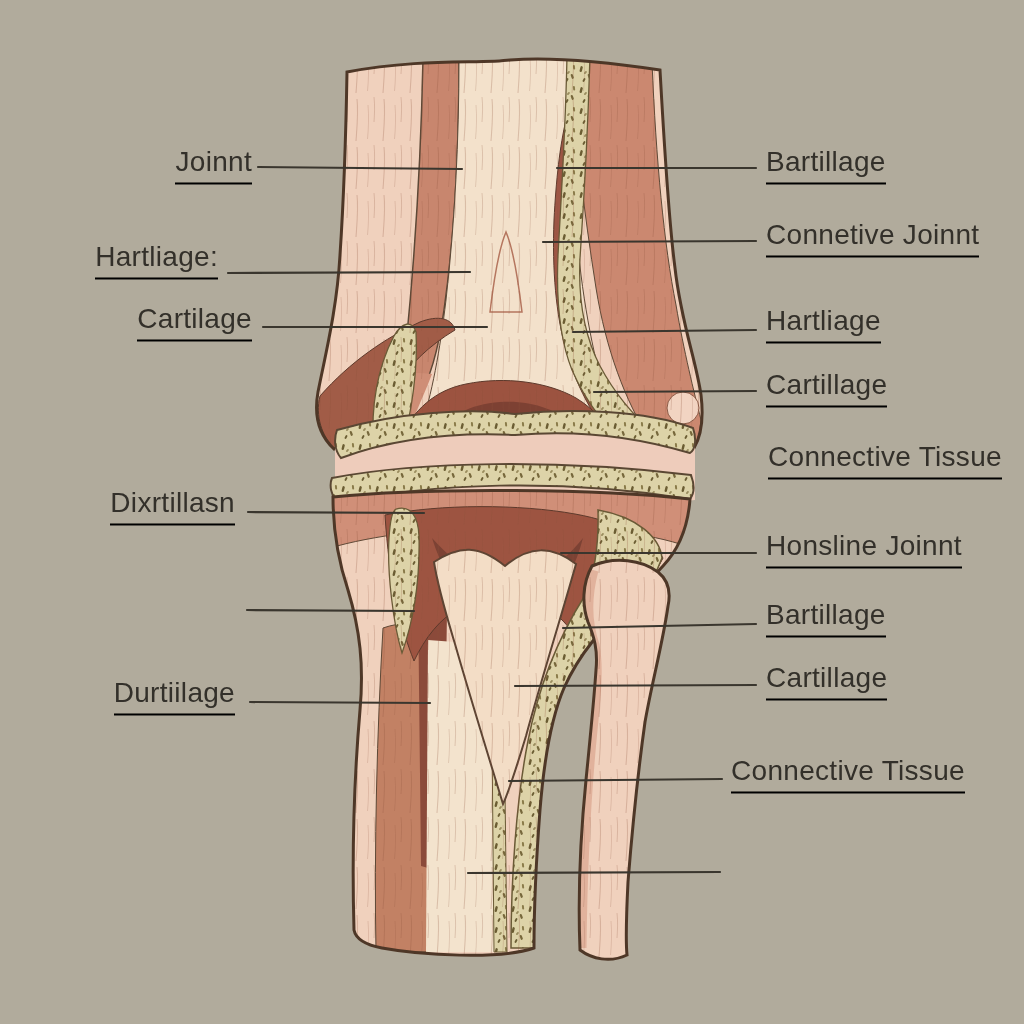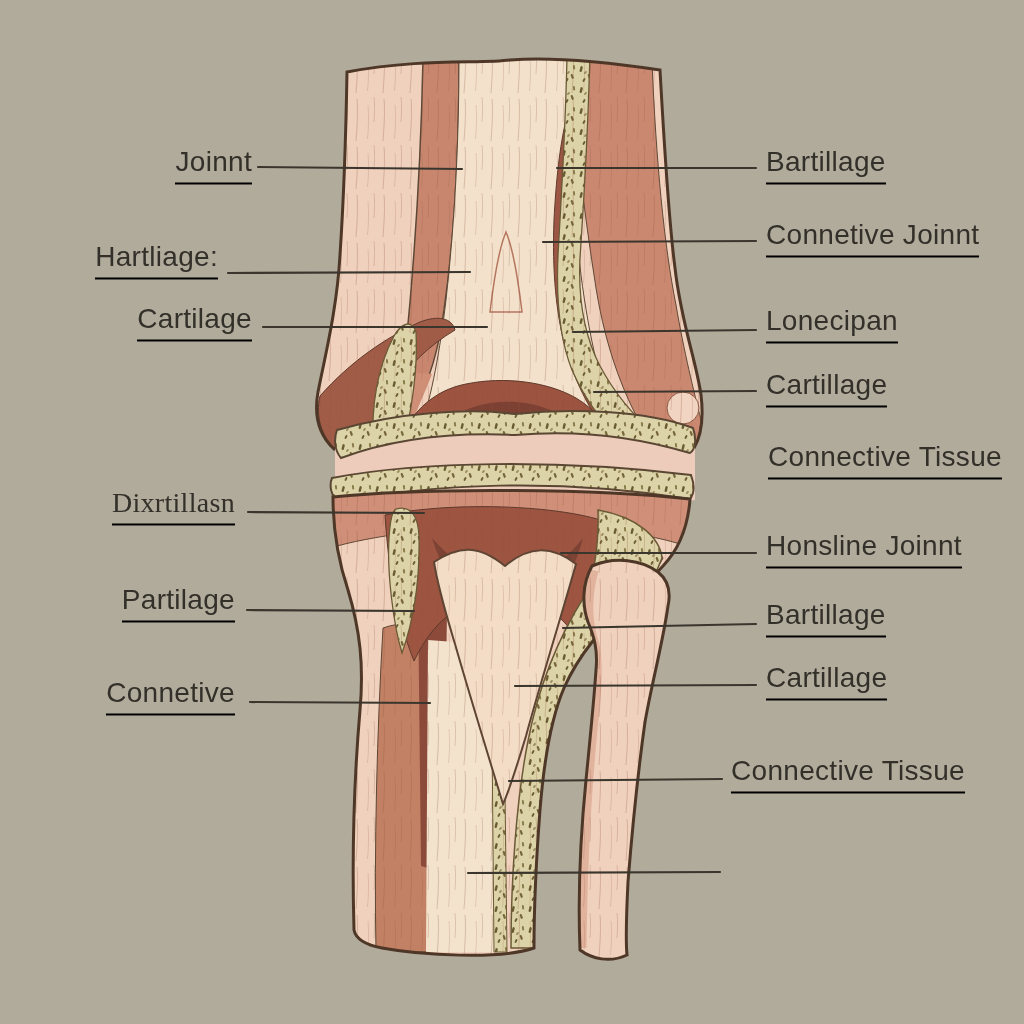--- a/index.html
+++ b/index.html
@@ -8,21 +8,21 @@
   svg.diagram{position:absolute;left:0;top:0;}
   .lbl{position:absolute;transform:translateY(-54%);white-space:nowrap;color:#33302a;
        font-size:28px;letter-spacing:0.3px;}
   .lbl .u{display:inline-block;border-bottom:2px solid #000000;padding-bottom:4px;}
   .lbl.rt{text-align:right;}
   .lbl.lt{text-align:right;}
   
   .l0{top:167px;right:772px;}
   .l1{top:262px;right:806px;}
   .l2{top:324px;right:772px;}
-  .l3{top:508px;right:789px;font-family:Liberation Serif, serif;}
+  .l3{top:508px;right:789px;}
   .l4{top:605px;right:789px;}
   .l5{top:698px;right:789px;}
   
   .r0{top:167px;left:766px;}
   .r1{top:240px;left:766px;}
   .r2{top:326px;left:766px;}
   .r3{top:390px;left:766px;}
   .r4{top:462px;left:768px;}
   .r5{top:551px;left:766px;}
   .r6{top:620px;left:766px;}
@@ -216,25 +216,24 @@
     <line x1="515" y1="686" x2="756" y2="685"></line>
     <line x1="509" y1="781" x2="722" y2="779"></line>
     <line x1="468" y1="873" x2="720" y2="872"></line>
   </g>
 </svg>
 
   <div class="lbl lt l0"><span class="u">Joinnt</span></div>
   <div class="lbl lt l1"><span class="u">Hartliage:</span></div>
   <div class="lbl lt l2"><span class="u">Cartilage</span></div>
   <div class="lbl lt l3"><span class="u">Dixrtillasn</span></div>
-  <div class="lbl lt l4"><span class="u">Partilage</span></div>
-  <div class="lbl lt l5"><span class="u">Connetive</span></div>
+  <div class="lbl lt l5"><span class="u">Durtiilage</span></div>
 
   <div class="lbl rt r0"><span class="u">Bartillage</span></div>
   <div class="lbl rt r1"><span class="u">Connetive Joinnt</span></div>
-  <div class="lbl rt r2"><span class="u">Lonecipan</span></div>
+  <div class="lbl rt r2"><span class="u">Hartliage</span></div>
   <div class="lbl rt r3"><span class="u">Cartillage</span></div>
   <div class="lbl rt r4"><span class="u">Connective Tissue</span></div>
   <div class="lbl rt r5"><span class="u">Honsline Joinnt</span></div>
   <div class="lbl rt r6"><span class="u">Bartillage</span></div>
   <div class="lbl rt r7"><span class="u">Cartillage</span></div>
   <div class="lbl rt r8"><span class="u">Connective Tissue</span></div>
 </div>
 
 </body></html>

